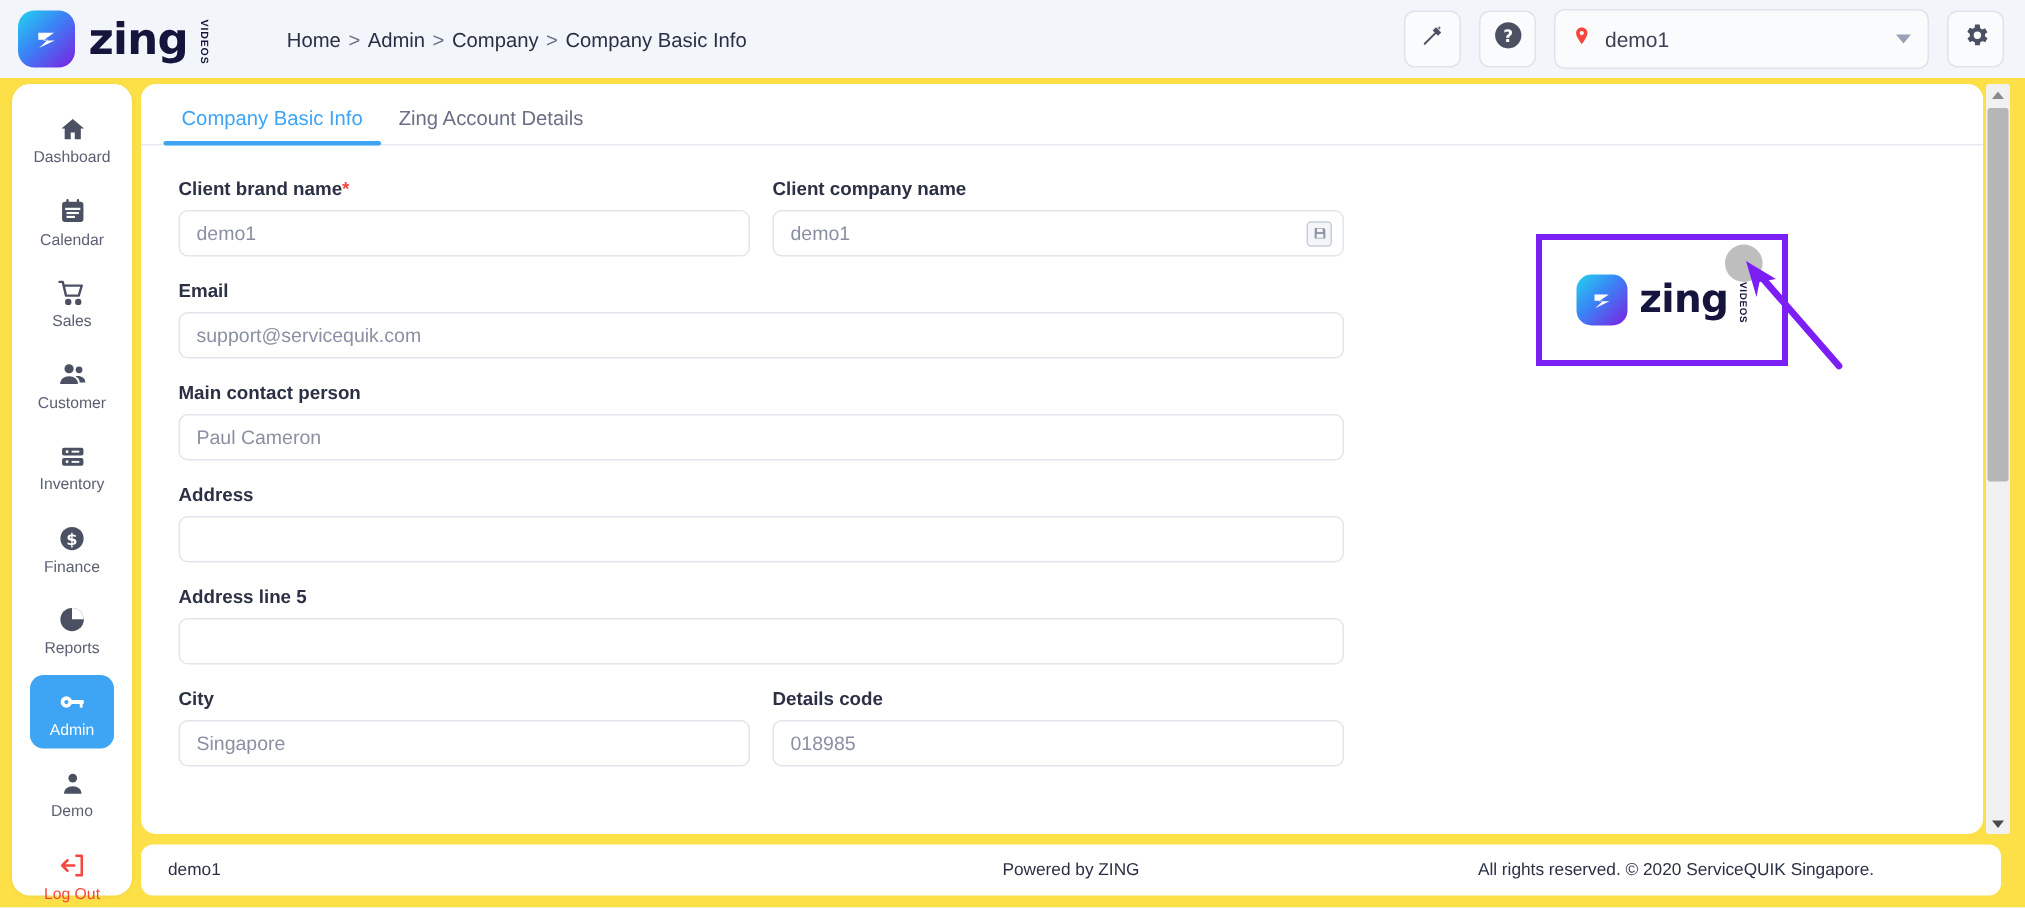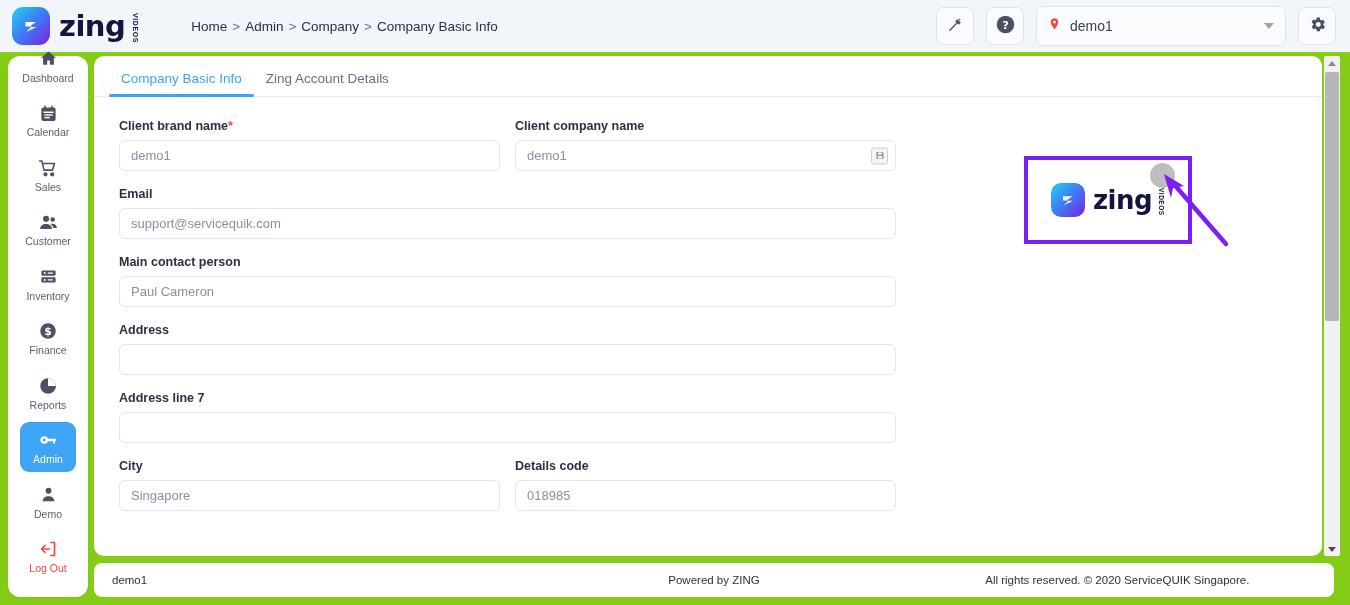--- a/index.html
+++ b/index.html
@@ -8,21 +8,21 @@
     margin: 0; padding: 0;
     width: 1350px; height: 605px;
     overflow: hidden;
     background: #eef1f7;
     font-family: "Liberation Sans", sans-serif;
   }
 
   #app {
     position: relative;
     width: 1350px; height: 605px;
-    background: #84cc16;
+    background: #fde047;
   }
 
   
   .topbar {
     position: absolute; top: 0; left: 0;
     width: 1350px; height: 52px;
     background: #f2f5fa;
     display: flex; align-items: center;
   }
 
@@ -110,21 +110,20 @@
   .sidebar {
     position: absolute;
     top: 56px; left: 8px;
     width: 80px; height: 541px;
     background: #ffffff;
     border-radius: 12px;
     display: flex; flex-direction: column;
     align-items: center;
     padding-top: 12px;
     box-shadow: 0 1px 3px rgba(20,30,60,.05);
-    justify-content: flex-end;
   }
   .nav-item {
     width: 56px;
     padding: 7px 0 6px;
     margin-bottom: 5px;
     border-radius: 9px;
     display: flex; flex-direction: column; align-items: center;
     gap: 3px;
     cursor: pointer;
     color: #5b6173;
@@ -554,21 +553,21 @@
       </div>
 
       <div class="field">
         <label class="field-label">Address</label>
         <div class="input-wrap">
           <input class="inp w-wide" type="text" placeholder="" style="">
         </div>
       </div>
 
       <div class="field">
-        <label class="field-label">Address line 7</label>
+        <label class="field-label">Address line 5</label>
         <div class="input-wrap">
           <input class="inp w-wide" type="text" placeholder="" style="">
         </div>
       </div>
 
       <div class="row">
         <div class="field">
           <label class="field-label">City</label>
           <div class="input-wrap">
             <input class="inp w-half" type="text" placeholder="Singapore" style="">

